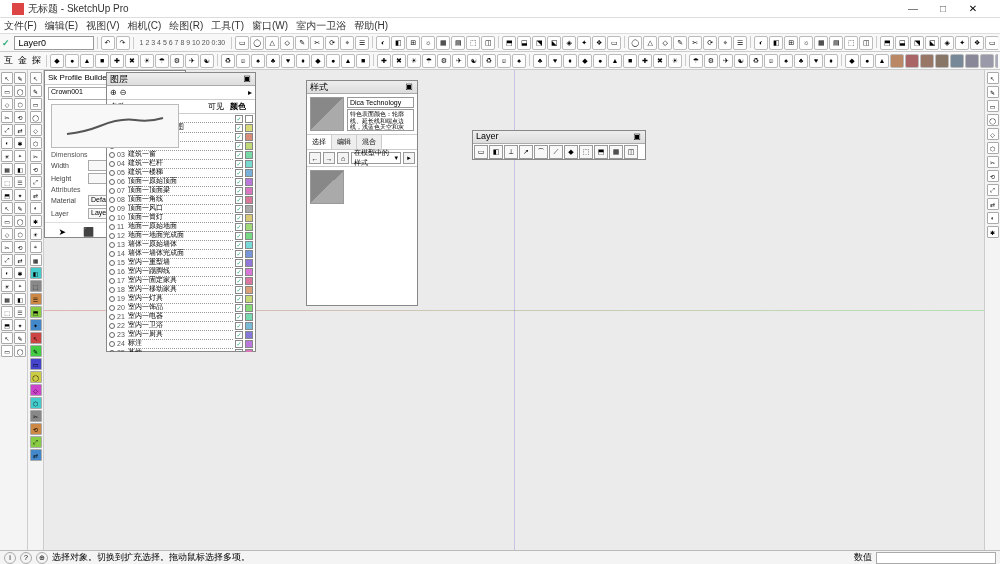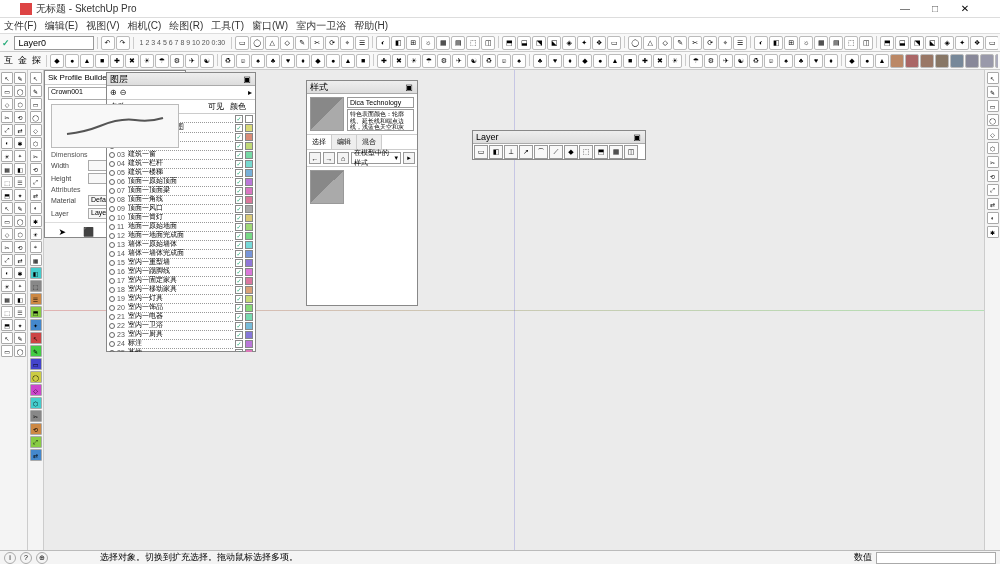--- a/index.html
+++ b/index.html
@@ -1,18 +1,18 @@
 <!DOCTYPE html>
 <html><head>
 <meta charset="utf-8">
 <style>
 * { margin: 0; padding: 0; box-sizing: border-box; font-family: "Microsoft YaHei", Arial, sans-serif; }
 body { width: 1000px; height: 564px; background: #f0f0f0; overflow: hidden; font-size: 9px; }
 
-.titlebar { height: 18px; background: #fff; display: flex; align-items: center; padding: 0 20px; border-bottom: 1px solid #ddd; }
+.titlebar { height: 18px; background: #fff; display: flex; align-items: center; padding: 0 12px; border-bottom: 1px solid #ddd; }
 .titlebar .icon { width: 12px; height: 12px; background: #d44; margin-right: 4px; }
 .titlebar .title { flex: 1; font-size: 10px; color: #333; }
 .titlebar .winbtn { width: 30px; height: 16px; display: flex; align-items: center; justify-content: center; font-size: 10px; color: #555; }
 .titlebar .close { color: #000; }
 
 .menubar { height: 16px; background: #fff; display: flex; align-items: center; padding: 0 4px; gap: 8px; font-size: 10px; border-bottom: 1px solid #ddd; }
 .menubar span { color: #333; }
 
 .toolbar-row { height: 18px; background: #f8f8f8; border-bottom: 1px solid #ccc; display: flex; align-items: center; padding: 0 2px; gap: 1px; overflow: hidden; }
 .tb-btn { width: 14px; height: 14px; background: #fff; border: 1px solid #bbb; border-radius: 2px; display: inline-flex; align-items: center; justify-content: center; font-size: 7px; flex-shrink: 0; }
@@ -29,29 +29,29 @@
 .lt-btn { width: 12px; height: 12px; background: #fff; border: 1px solid #aaa; border-radius: 1px; font-size: 6px; display: flex; align-items: center; justify-content: center; }
 .lt-pair { display: flex; gap: 1px; }
 
 .rtoolbar { position: absolute; right: 0; top: 0; width: 16px; height: 100%; background: #f4f4f4; border-left: 1px solid #ccc; display: flex; flex-direction: column; padding: 2px 0; gap: 2px; align-items: center; }
 
 .viewport { position: absolute; left: 44px; right: 16px; top: 0; bottom: 0; background: #ebebeb; }
 .axis-h { position: absolute; left: 0; right: 0; top: 50%; height: 1px; background: linear-gradient(to right, rgba(200,50,50,0.3), rgba(50,200,50,0.3)); }
 .axis-v { position: absolute; top: 0; bottom: 0; left: 50%; width: 1px; background: rgba(50,50,200,0.2); }
 
 .panel { position: absolute; background: #fff; border: 1px solid #888; font-size: 8px; }
-.panel-title { height: 13px; background: linear-gradient(#eee, #ddd); border-bottom: 1px solid #aaa; padding: 0 3px; display: flex; align-items: center; justify-content: space-between; font-size: 9px; }
+.panel-title { height: 13px; background: linear-gradient(#eee, #ddd); border-bottom: 1px solid #aaa; padding: 0 3px; display: flex; justify-content: space-between; font-size: 9px; }
 .panel-close { width: 10px; height: 10px; display: flex; align-items: center; justify-content: center; font-size: 8px; }
 
 .layers-panel { left: 62px; top: 2px; width: 150px; height: 280px; }
 .layers-hdr { display: flex; padding: 2px 3px; border-bottom: 1px solid #ccc; gap: 3px; align-items: center; }
 .layers-hdr-row { display: flex; font-size: 8px; padding: 1px 3px; border-bottom: 1px solid #ccc; }
 .layers-hdr-row .c1 { flex: 1; }
 .layers-hdr-row .c2 { width: 22px; }
-.layers-hdr-row .c3 { width: 22px; }
+.layers-hdr-row .c3 { width: 22px; font-weight: bold; }
 .layers-list { overflow: auto; height: 238px; }
 .layer-row { display: flex; align-items: center; padding: 0 2px; height: 9px; font-size: 7px; }
 .layer-row .radio { width: 6px; height: 6px; border: 1px solid #666; border-radius: 50%; margin-right: 2px; flex-shrink: 0; }
 .layer-row .radio.on { background: #333; }
 .layer-row .num { width: 11px; color: #555; }
 .layer-row .name { flex: 1; white-space: nowrap; overflow: hidden; border-bottom: 1px dotted #999; margin-right: 2px; }
 .layer-row .vis { width: 8px; height: 8px; border: 1px solid #888; display: flex; align-items: center; justify-content: center; font-size: 6px; color: #2a7; margin-right: 2px; }
 .layer-row .swatch { width: 8px; height: 8px; border: 1px solid #888; }
 
 .styles-panel { left: 262px; top: 10px; width: 112px; height: 226px; }
@@ -82,21 +82,21 @@
 .pb-curve { width: 100px; height: 20px; }
 .pb-group { padding: 1px 6px; font-size: 7px; color: #555; }
 .pb-field-row { display: flex; padding: 1px 6px; gap: 3px; align-items: center; }
 .pb-lbl { width: 34px; font-size: 7px; color: #444; }
 .pb-input { flex: 1; height: 11px; border: 1px solid #aaa; font-size: 7px; padding: 0 2px; background: #f8f8f8; }
 .pb-footer { display: flex; gap: 4px; padding: 3px 6px; justify-content: space-around; border-top: 1px solid #ddd; margin-top: 2px; }
 .pb-ico { width: 12px; height: 12px; display: flex; align-items: center; justify-content: center; font-size: 9px; }
 
 .statusbar { position: absolute; bottom: 0; left: 0; right: 0; height: 14px; background: #f4f4f4; border-top: 1px solid #bbb; display: flex; align-items: center; padding: 0 4px; font-size: 9px; }
 .statusbar .sicon { width: 12px; height: 12px; border: 1px solid #aaa; border-radius: 50%; margin-right: 4px; display: flex; align-items: center; justify-content: center; font-size: 7px; }
-.statusbar .msg { flex: 1; margin-left: 48px; }
+.statusbar .msg { flex: 1; }
 .statusbar .valbox { height: 12px; width: 120px; border: 1px solid #aaa; background: #fff; display: flex; align-items: center; padding: 0 3px; }
 .statusbar .vallabel { margin-right: 4px; }
 </style>
 </head>
 <body>
 
 <div class="titlebar">
   <div class="icon"></div>
   <div class="title">无标题 - SketchUp Pro</div>
   <div class="winbtn">—</div>

